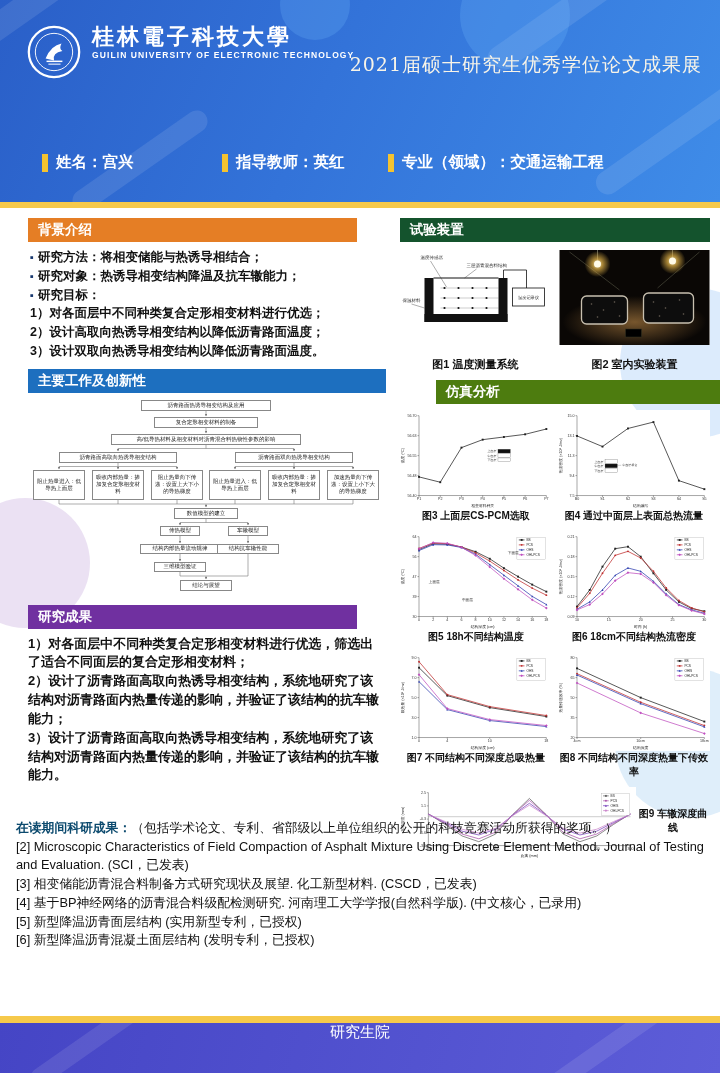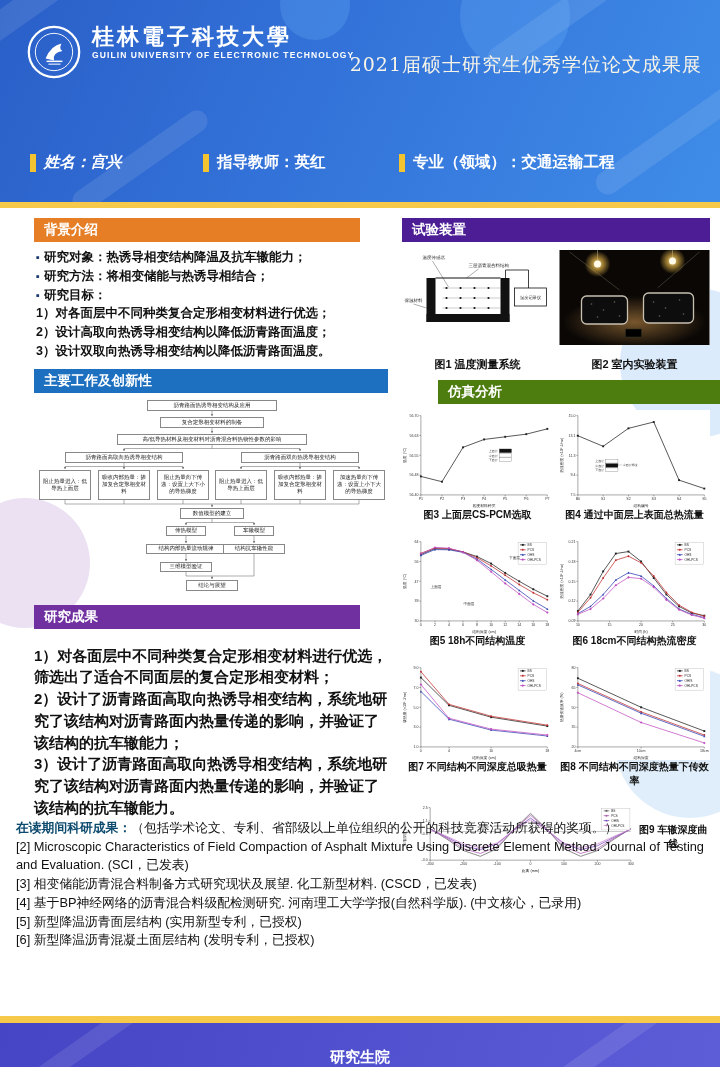--- a/index.html
+++ b/index.html
@@ -15,57 +15,57 @@
   .univ-cn{font-family:"DejaVu Serif","Liberation Serif",serif;font-weight:bold;font-size:22px;letter-spacing:3px;line-height:1.1;}
   .univ-en{font-size:8.5px;font-weight:bold;letter-spacing:1.1px;margin-top:2px;}
   .event{position:absolute;right:18px;top:52px;font-family:"DejaVu Serif","Liberation Serif",serif;font-weight:normal;font-size:19px;color:#f8f4e8;letter-spacing:1px;z-index:2;}
   .main-title{position:absolute;left:0;right:0;top:100px;text-align:center;font-size:25px;font-weight:bold;letter-spacing:1px;z-index:2;}
   .info-item{position:absolute;display:flex;align-items:center;font-size:15.5px;font-weight:bold;z-index:2;}
   .info-bar{width:6px;height:18px;background:#F4C330;margin-right:8px;}
 
   .strip{height:6px;background:#F6C94B;}
 
   
-  .content{position:relative;height:604px;display:flex;gap:14px;padding:10px 10px 0 38px;box-sizing:border-box;justify-content:flex-end;}
+  .content{position:relative;height:604px;display:flex;gap:14px;padding:10px 10px 0 28px;box-sizing:border-box;}
   .deco{position:absolute;border-radius:50%;pointer-events:none;z-index:0;}
   .col{position:relative;z-index:1;}
   .col-left{width:360px;}
   .col-right{width:312px;}
   .sec-bar{color:#fff;font-weight:bold;font-size:13.5px;padding:3px 10px;box-sizing:border-box;width:92%;}
   .orange{background:#E57E25;} .blue{background:#1D6FBF;width:100%;}
-  .purple{background:#7030A0;} .green{background:#4c1d95;width:100%;} .yellow{background:#4d7c0f;width:100%;margin-left:36px;}
+  .purple{background:#7030A0;} .green{background:#14532d;width:100%;} .yellow{background:#4d7c0f;width:100%;margin-left:36px;}
   .bg-text{font-size:12.5px;font-weight:600;line-height:1.5;color:#111;margin:6px 0 8px 2px;}
   .bg-line .blt{color:#17376e;margin-right:4px;font-size:11px;}
-  .results-text{font-size:15px;font-weight:600;line-height:1.45;color:#111;margin-top:16px;}
+  .results-text{font-size:13px;font-weight:600;line-height:1.45;color:#111;margin-top:6px;}
 
   
   .flow{position:relative;width:352px;height:200px;margin:5px 0 7px 2px;}
   .flow svg.lines{position:absolute;left:0;top:0;}
   .fb{position:absolute;border:0.6px solid #888;background:#fff;font-size:5.5px;line-height:1.25;display:flex;align-items:center;justify-content:center;text-align:center;padding:1px;box-sizing:border-box;color:#222;}
 
   
   .figs{display:flex;gap:6px;margin:8px 0 8px;justify-content:space-between;}
   .fig{width:151px;text-align:center;}
   .fig svg{display:block;background:#fff;}
   .fig-cap{font-size:11px;font-weight:bold;margin-top:12px;color:#111;}
 
-  .charts{display:grid;grid-template-columns:1fr 1fr;gap:12px 6px;margin-top:6px;}
+  .charts{display:grid;grid-template-columns:1fr 1fr;gap:6px 6px;margin-top:6px;}
   .chart{text-align:center;}
   .chart svg{width:100%;display:block;}
   .cap{font-size:10px;font-weight:bold;color:#111;margin:0 0 2px;}
   .chart-wide{grid-column:1/3;display:flex;flex-direction:row;align-items:center;}
   .chart-wide svg{width:250px;}
 
   
   .pubs{position:relative;height:204px;box-sizing:border-box;padding:6px 16px 0;font-size:12.8px;line-height:1.4;color:#111;z-index:1;}
   .pub-head{color:#0c4a6e;font-weight:bold;}
   .pub-item{text-align:justify;margin-top:1px;}
 
   .footer-strip{height:7px;background:#F6C94B;}
-  .footer{position:relative;height:44px;background:linear-gradient(105deg,#4545c5,#5d5dd8);display:flex;align-items:flex-end;justify-content:center;color:#fff;font-weight:bold;font-size:15px;overflow:hidden;}
+  .footer{position:relative;height:50px;background:linear-gradient(105deg,#4545c5,#5d5dd8);display:flex;align-items:flex-start;justify-content:center;color:#fff;font-weight:normal;font-size:15px;overflow:hidden;}
   .ft-deco{position:absolute;background:rgba(255,255,255,0.10);border-radius:40px;}
 </style>
 </head>
 <body>
 
 <div class="poster">
 
   <div class="header">
     <div class="hd-deco" style="left:-40px;top:-30px;width:200px;height:26px;transform:rotate(-35deg);"></div>
     <div class="hd-deco" style="left:60px;top:150px;width:160px;height:22px;transform:rotate(-35deg);"></div>
@@ -84,46 +84,46 @@
           <path d="M24 43 h13" stroke="#fff" stroke-width="1.1"></path>
         </svg>
       </span>
       <div class="univ-block">
         <div class="univ-cn">桂林電子科技大學</div>
         <div class="univ-en">GUILIN UNIVERSITY OF ELECTRONIC TECHNOLOGY</div>
       </div>
     </div>
     <div class="event">2021届硕士研究生优秀学位论文成果展</div>
 
-    <div class="info-item" style="left:30px;top:152px;font-style:italic;">
+    <div class="info-item" style="left:42px;top:152px;">
       <span class="info-bar"></span>
       <span>姓名：宫兴</span>
     </div>
-    <div class="info-item" style="left:203px;top:152px;">
+    <div class="info-item" style="left:222px;top:152px;">
       <span class="info-bar"></span>
       <span>指导教师：英红</span>
     </div>
-    <div class="info-item" style="left:399px;top:152px;">
+    <div class="info-item" style="left:388px;top:152px;">
       <span class="info-bar"></span>
       <span>专业（领域）：交通运输工程</span>
     </div>
   </div>
 
   <div class="strip"></div>
 
   <div class="content">
     <div class="deco" style="right:-50px;top:80px;width:150px;height:150px;background:rgba(140,190,245,0.30);"></div>
     <div class="deco" style="left:-40px;top:290px;width:130px;height:130px;background:rgba(205,180,225,0.40);"></div>
     <div class="deco" style="right:-45px;top:460px;width:150px;height:150px;background:rgba(150,200,240,0.30);"></div>
 
     <div class="col col-left">
       <div class="sec-bar orange">背景介绍</div>
       <div class="bg-text">
+        <div class="bg-line"><span class="blt">▪</span><span>研究方法：将相变储能与热诱导相结合；</span></div>
         <div class="bg-line"><span class="blt">▪</span><span>研究对象：热诱导相变结构降温及抗车辙能力；</span></div>
-        <div class="bg-line"><span class="blt">▪</span><span>研究方法：将相变储能与热诱导相结合；</span></div>
         <div class="bg-line"><span class="blt">▪</span><span>研究目标：</span></div>
         <div>1）对各面层中不同种类复合定形相变材料进行优选；</div>
         <div>2）设计高取向热诱导相变结构以降低沥青路面温度；</div>
         <div>3）设计双取向热诱导相变结构以降低沥青路面温度。</div>
       </div>
 
       <div class="sec-bar blue">主要工作及创新性</div>
 
       <div class="flow">
         <svg class="lines" width="352" height="200" viewBox="0 0 352 200">

